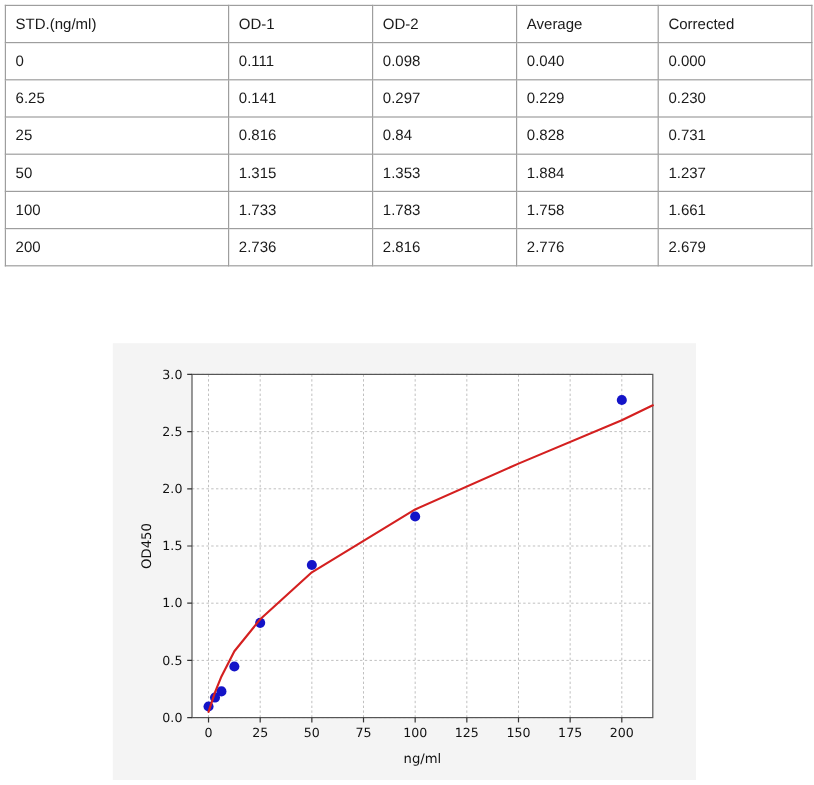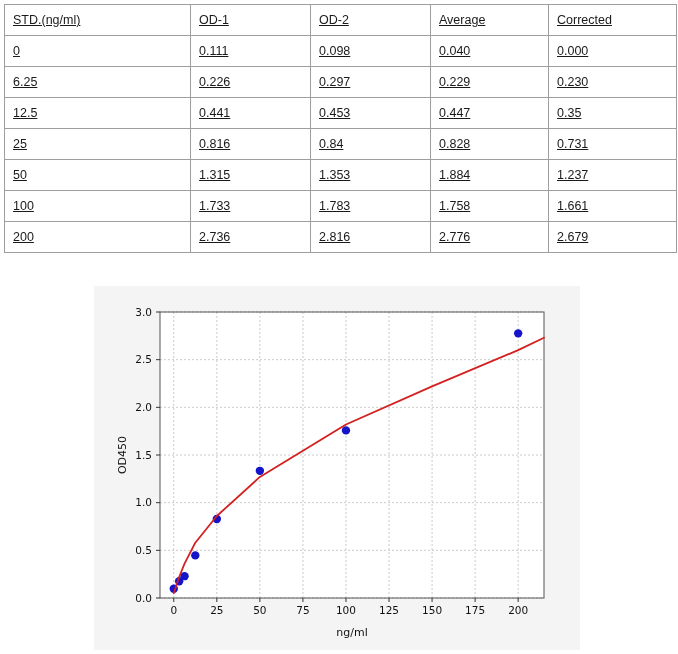--- a/index.html
+++ b/index.html
@@ -19,21 +19,20 @@
     width: 678px;
     height: 654px;
   }
 
   
   .std-table {
     border-collapse: collapse;
     width: 672px;
     margin: 4px 0 0 4px;
     table-layout: fixed;
-    text-decoration: underline;
   }
   .std-table td {
     border: 1px solid #9e9e9e;
     height: 30px;
     padding: 0 8px;
     font-size: 12.5px;
     color: #1a1a1a;
     vertical-align: middle;
     white-space: nowrap;
     overflow: hidden;
@@ -90,31 +89,24 @@
       </tr>
       <tr>
         <td>0</td>
         <td>0.111</td>
         <td>0.098</td>
         <td>0.040</td>
         <td>0.000</td>
       </tr>
       <tr>
         <td>6.25</td>
-        <td>0.226</td>
+        <td>0.141</td>
         <td>0.297</td>
         <td>0.229</td>
         <td>0.230</td>
-      </tr>
-      <tr>
-        <td>12.5</td>
-        <td>0.441</td>
-        <td>0.453</td>
-        <td>0.447</td>
-        <td>0.35</td>
       </tr>
       <tr>
         <td>25</td>
         <td>0.816</td>
         <td>0.84</td>
         <td>0.828</td>
         <td>0.731</td>
       </tr>
       <tr>
         <td>50</td>

